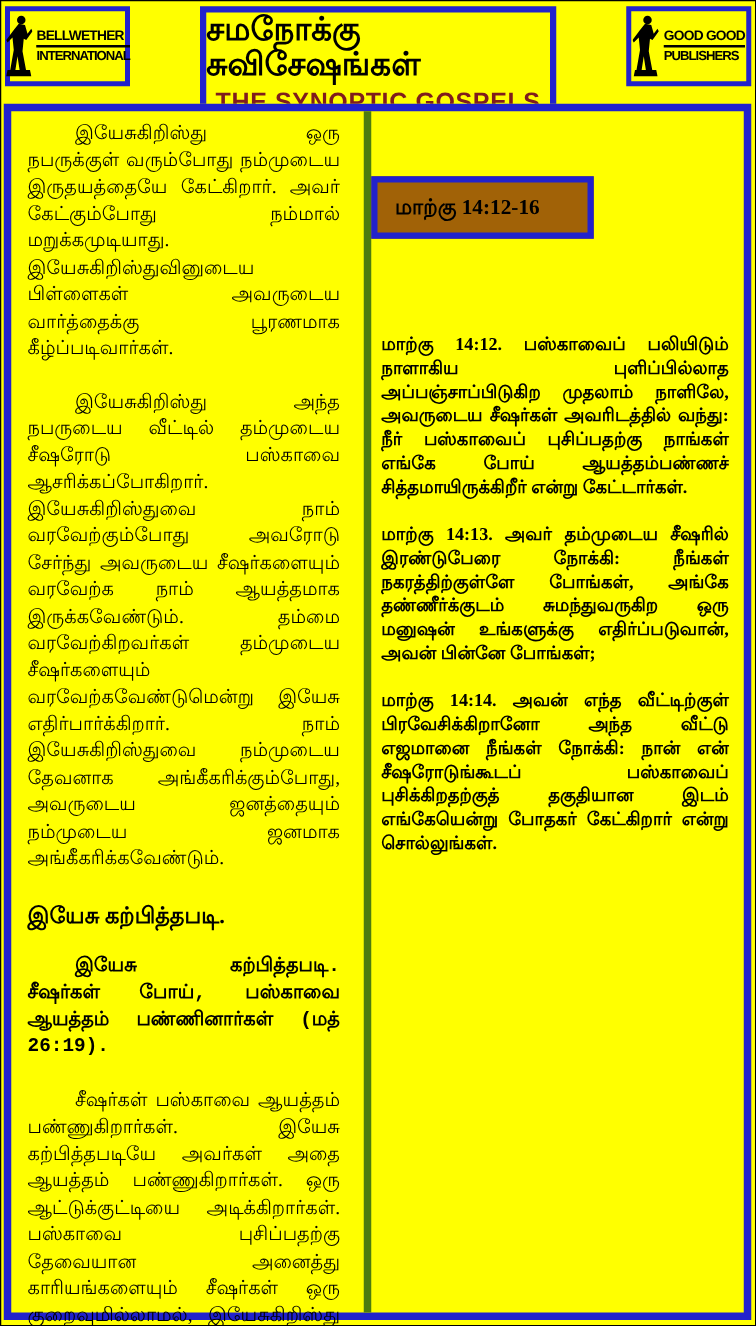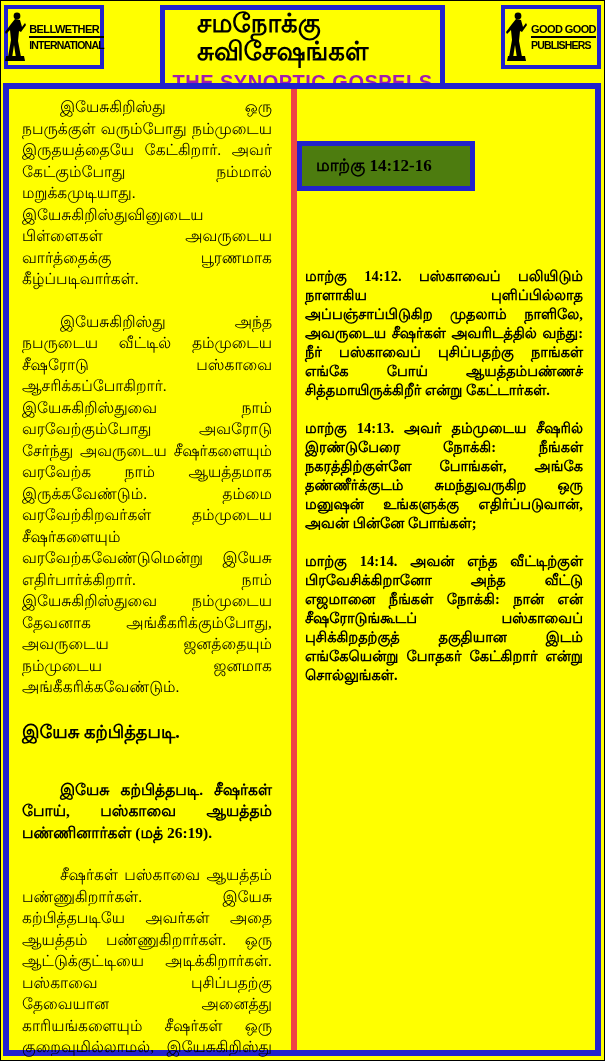--- a/index.html
+++ b/index.html
@@ -39,36 +39,36 @@
     padding-top:1px; white-space:nowrap;
   }
   .title-box {
     flex:1 1 auto; margin:0 8px;
     border:5px solid #2222CC;
     display:flex; flex-direction:column; align-items:center; justify-content:center;
     gap:5px; background:#FFFF00;
   }
   .title-tamil {
     font-family:"Liberation Serif","DejaVu Serif",serif;
-    font-weight:bold; font-size:26px; line-height:28px; color:#000;margin-left:32px;
+    font-weight:bold; font-size:26px; line-height:28px; color:#000;
   }
   .title-english {
     font-family:"Liberation Sans","DejaVu Sans",sans-serif;
-    font-weight:bold; font-size:20px; line-height:22px; letter-spacing:0.5px; color:#a21caf;
+    font-weight:bold; font-size:20px; line-height:22px; letter-spacing:0.5px; color:#7f1d1d;
   }
 
   
   .content-row {
     position:absolute; top:82px; left:2px; right:3px; bottom:4px;
     border:6px solid #2222CC;
     display:flex; background:#FFFF00;
   }
   .left-col {
     flex:0 0 288px; width:288px;
-    border-right:6px solid #ef4444;
+    border-right:6px solid #4d7c0f;
     padding:7px 19px 0 13px;
     color:#000;
   }
   .right-col {
     flex:1 1 auto;
     padding:0 12px 0 8px;
     color:#000;
   }
 
   .body-para {
@@ -76,33 +76,33 @@
     text-align:justify;
   }
   .indent { text-indent:38px; }
   .gap-top { margin-top:21px; }
 
   .section-heading {
     margin-top:23px;
     font-weight:bold; font-size:18px; line-height:22px;
   }
   .bold-quote {
-    margin-top:36px;
+    margin-top:20px;
     font-weight:bold; font-size:15.5px; line-height:21.5px;
-    text-align:justify; text-indent:38px;
+    text-align:justify; text-indent:38px;font-family:Liberation Mono, monospace;
   }
 
   .reference-box {
     margin:52px 0 76px -8px;
     width:178px; height:50px;
     border:5px solid #2222CC;
     display:flex; align-items:center;
     padding-left:14px;
     font-weight:bold; font-size:17px;
-    background:#4d7c0f;
+    background:#a16207;
     font-family:Liberation Serif, serif;
   }
   .verse-para {
     font-weight:bold; font-size:14.5px; line-height:19px;
     text-align:justify;
     margin-bottom:19px;
   }
 </style>
 </head>
 <body>

